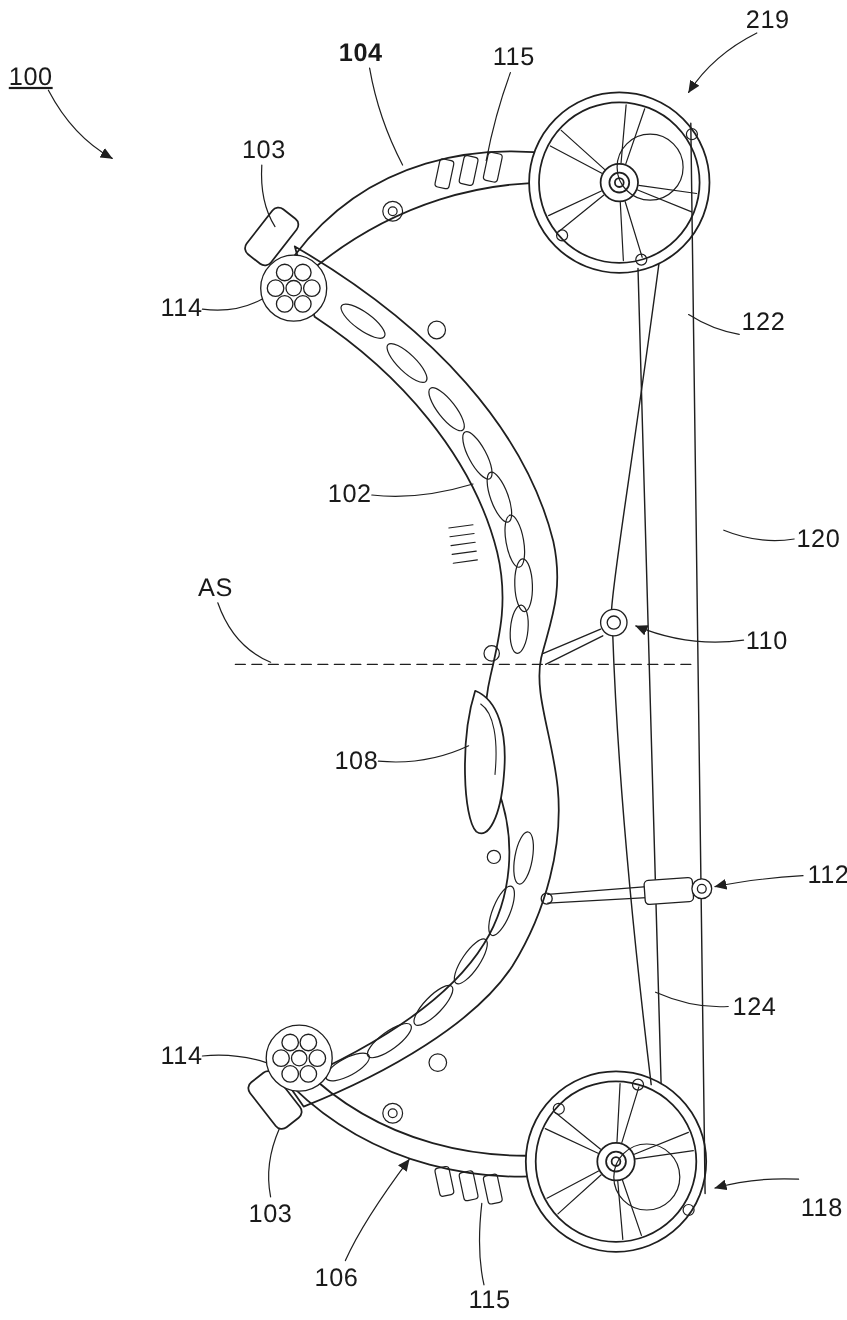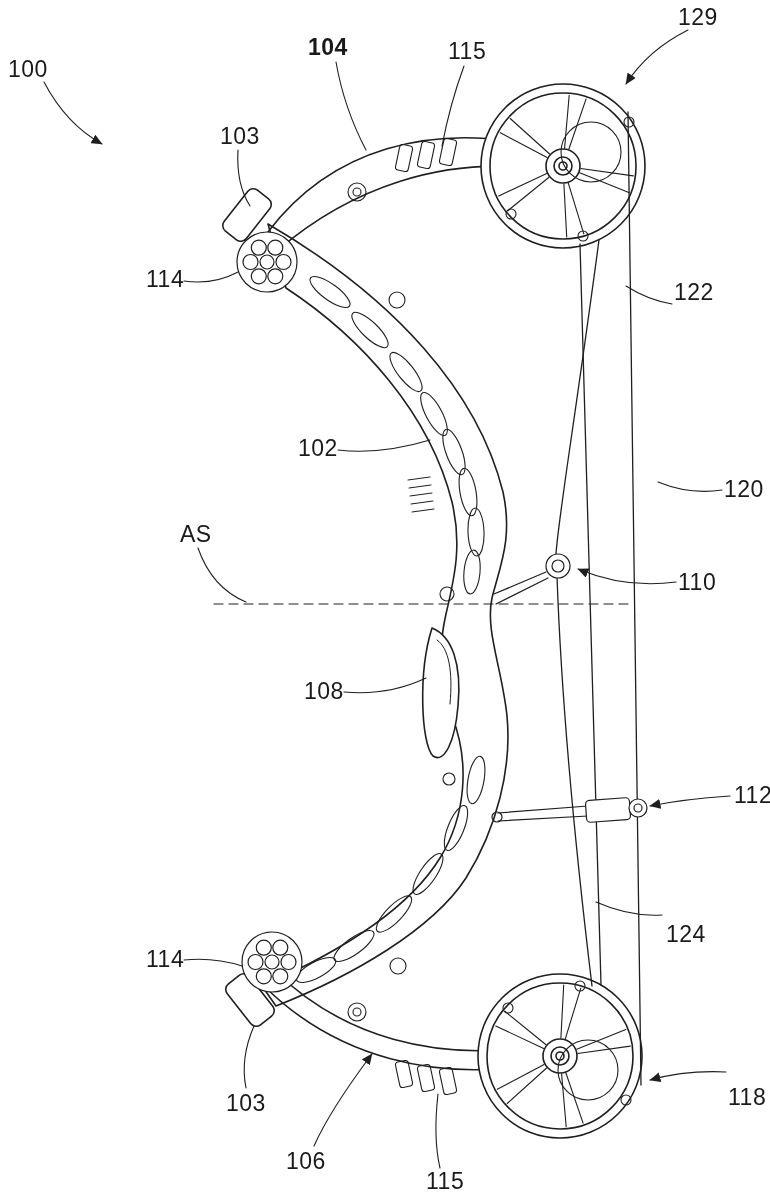--- a/index.html
+++ b/index.html
@@ -188,33 +188,33 @@
       <path d="M 730 796 Q 684 799, 650 806" marker-end="url(#arrow)"></path>
       <path d="M 662 915 Q 630 917, 596 902"></path>
       <path d="M 184 960 Q 214 957, 242 966"></path>
       <path d="M 246 1088 Q 240 1058, 254 1026"></path>
       <path d="M 314 1146 Q 330 1110, 372 1054" marker-end="url(#arrow)"></path>
       <path d="M 440 1168 Q 433 1138, 438 1094"></path>
       <path d="M 726 1072 Q 686 1070, 650 1080" marker-end="url(#arrow)"></path>
     </g>
   </svg>
 
-  <span class="ref" style="left:8px; top:56px;">100</span>
+  <span class="ref" style="left:8px; top:56px;text-decoration:underline;">100</span>
   <span class="ref" style="left:308px; top:34px;font-weight:bold;">104</span>
   <span class="ref" style="left:448px; top:38px;">115</span>
-  <span class="ref" style="left:678px; top:4px;">129</span>
+  <span class="ref" style="left:678px; top:4px;">219</span>
   <span class="ref" style="left:220px; top:123px;">103</span>
   <span class="ref" style="left:146px; top:266px;">114</span>
   <span class="ref" style="left:674px; top:279px;">122</span>
   <span class="ref" style="left:298px; top:435px;">102</span>
   <span class="ref" style="left:724px; top:476px;">120</span>
   <span class="ref" style="left:180px; top:521px;">AS</span>
   <span class="ref" style="left:678px; top:569px;">110</span>
   <span class="ref" style="left:304px; top:678px;text-align:center;">108</span>
   <span class="ref" style="left:734px; top:782px;">112</span>
-  <span class="ref" style="left:666px; top:902px;margin-top:19px;">124</span>
+  <span class="ref" style="left:666px; top:902px;">124</span>
   <span class="ref" style="left:146px; top:946px;">114</span>
   <span class="ref" style="left:226px; top:1090px;">103</span>
   <span class="ref" style="left:286px; top:1148px;text-align:center;">106</span>
   <span class="ref" style="left:426px; top:1168px;">115</span>
   <span class="ref" style="left:728px; top:1056px;margin-top:28px;">118</span>
 
 </div>
 
 </body></html>

